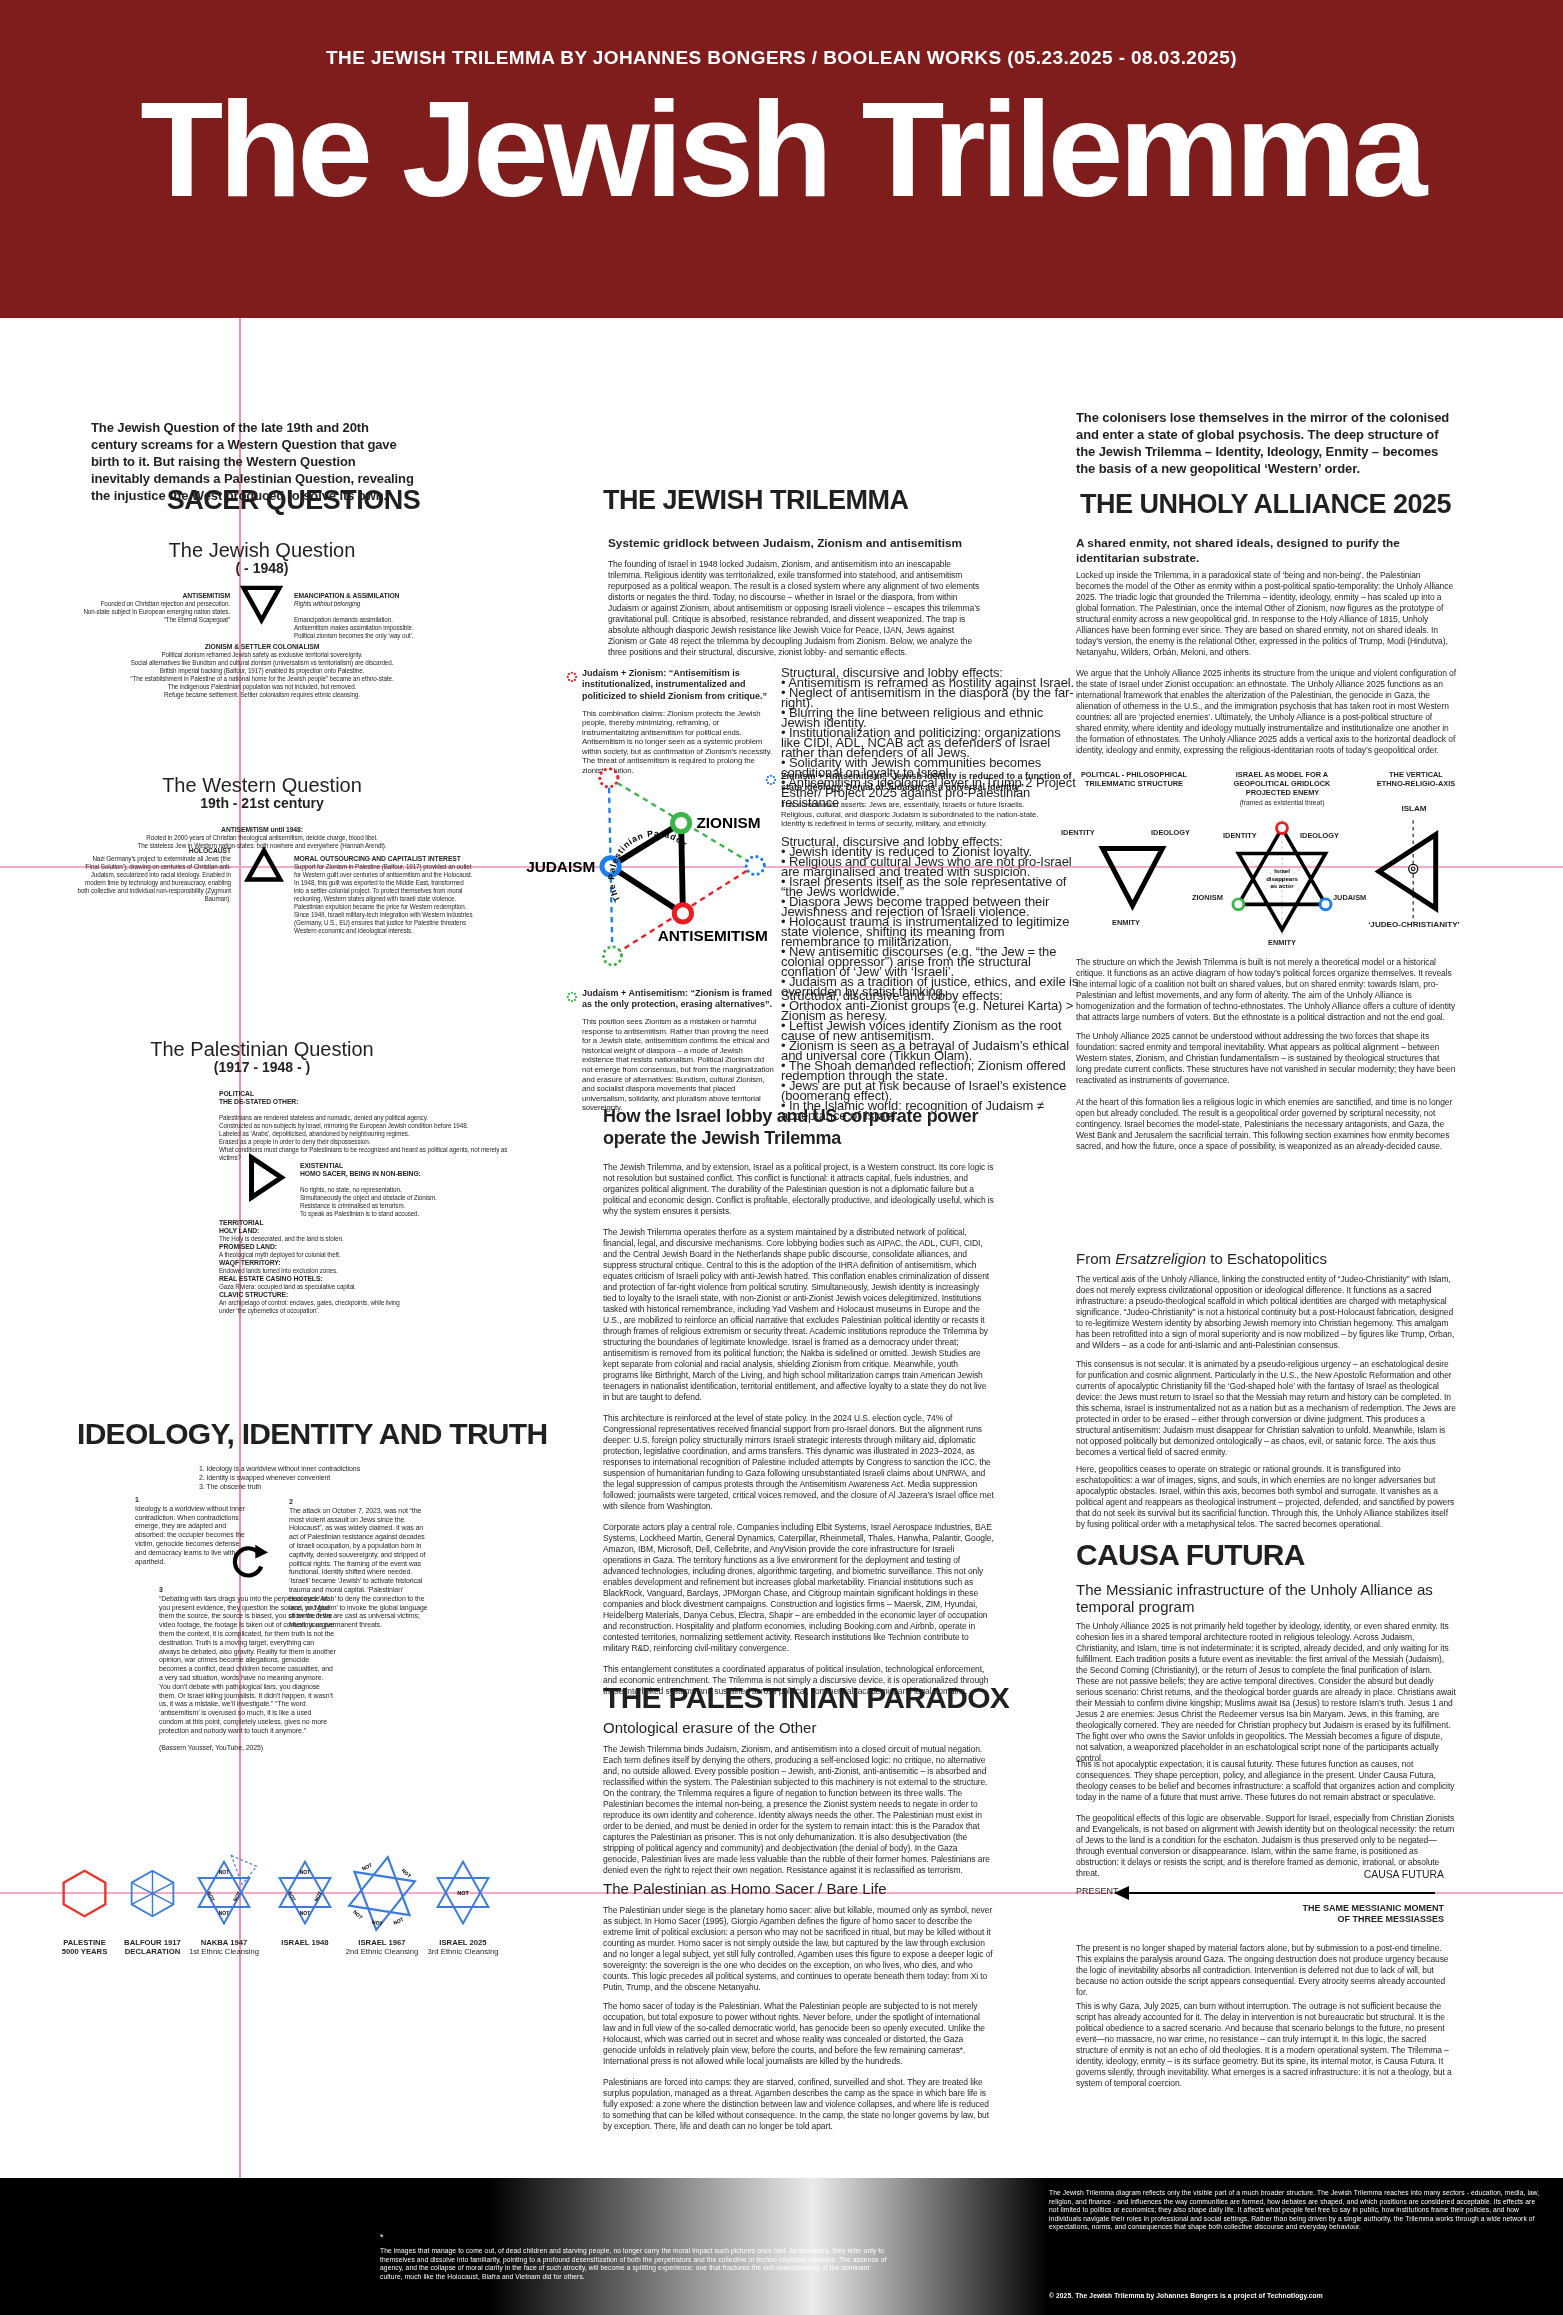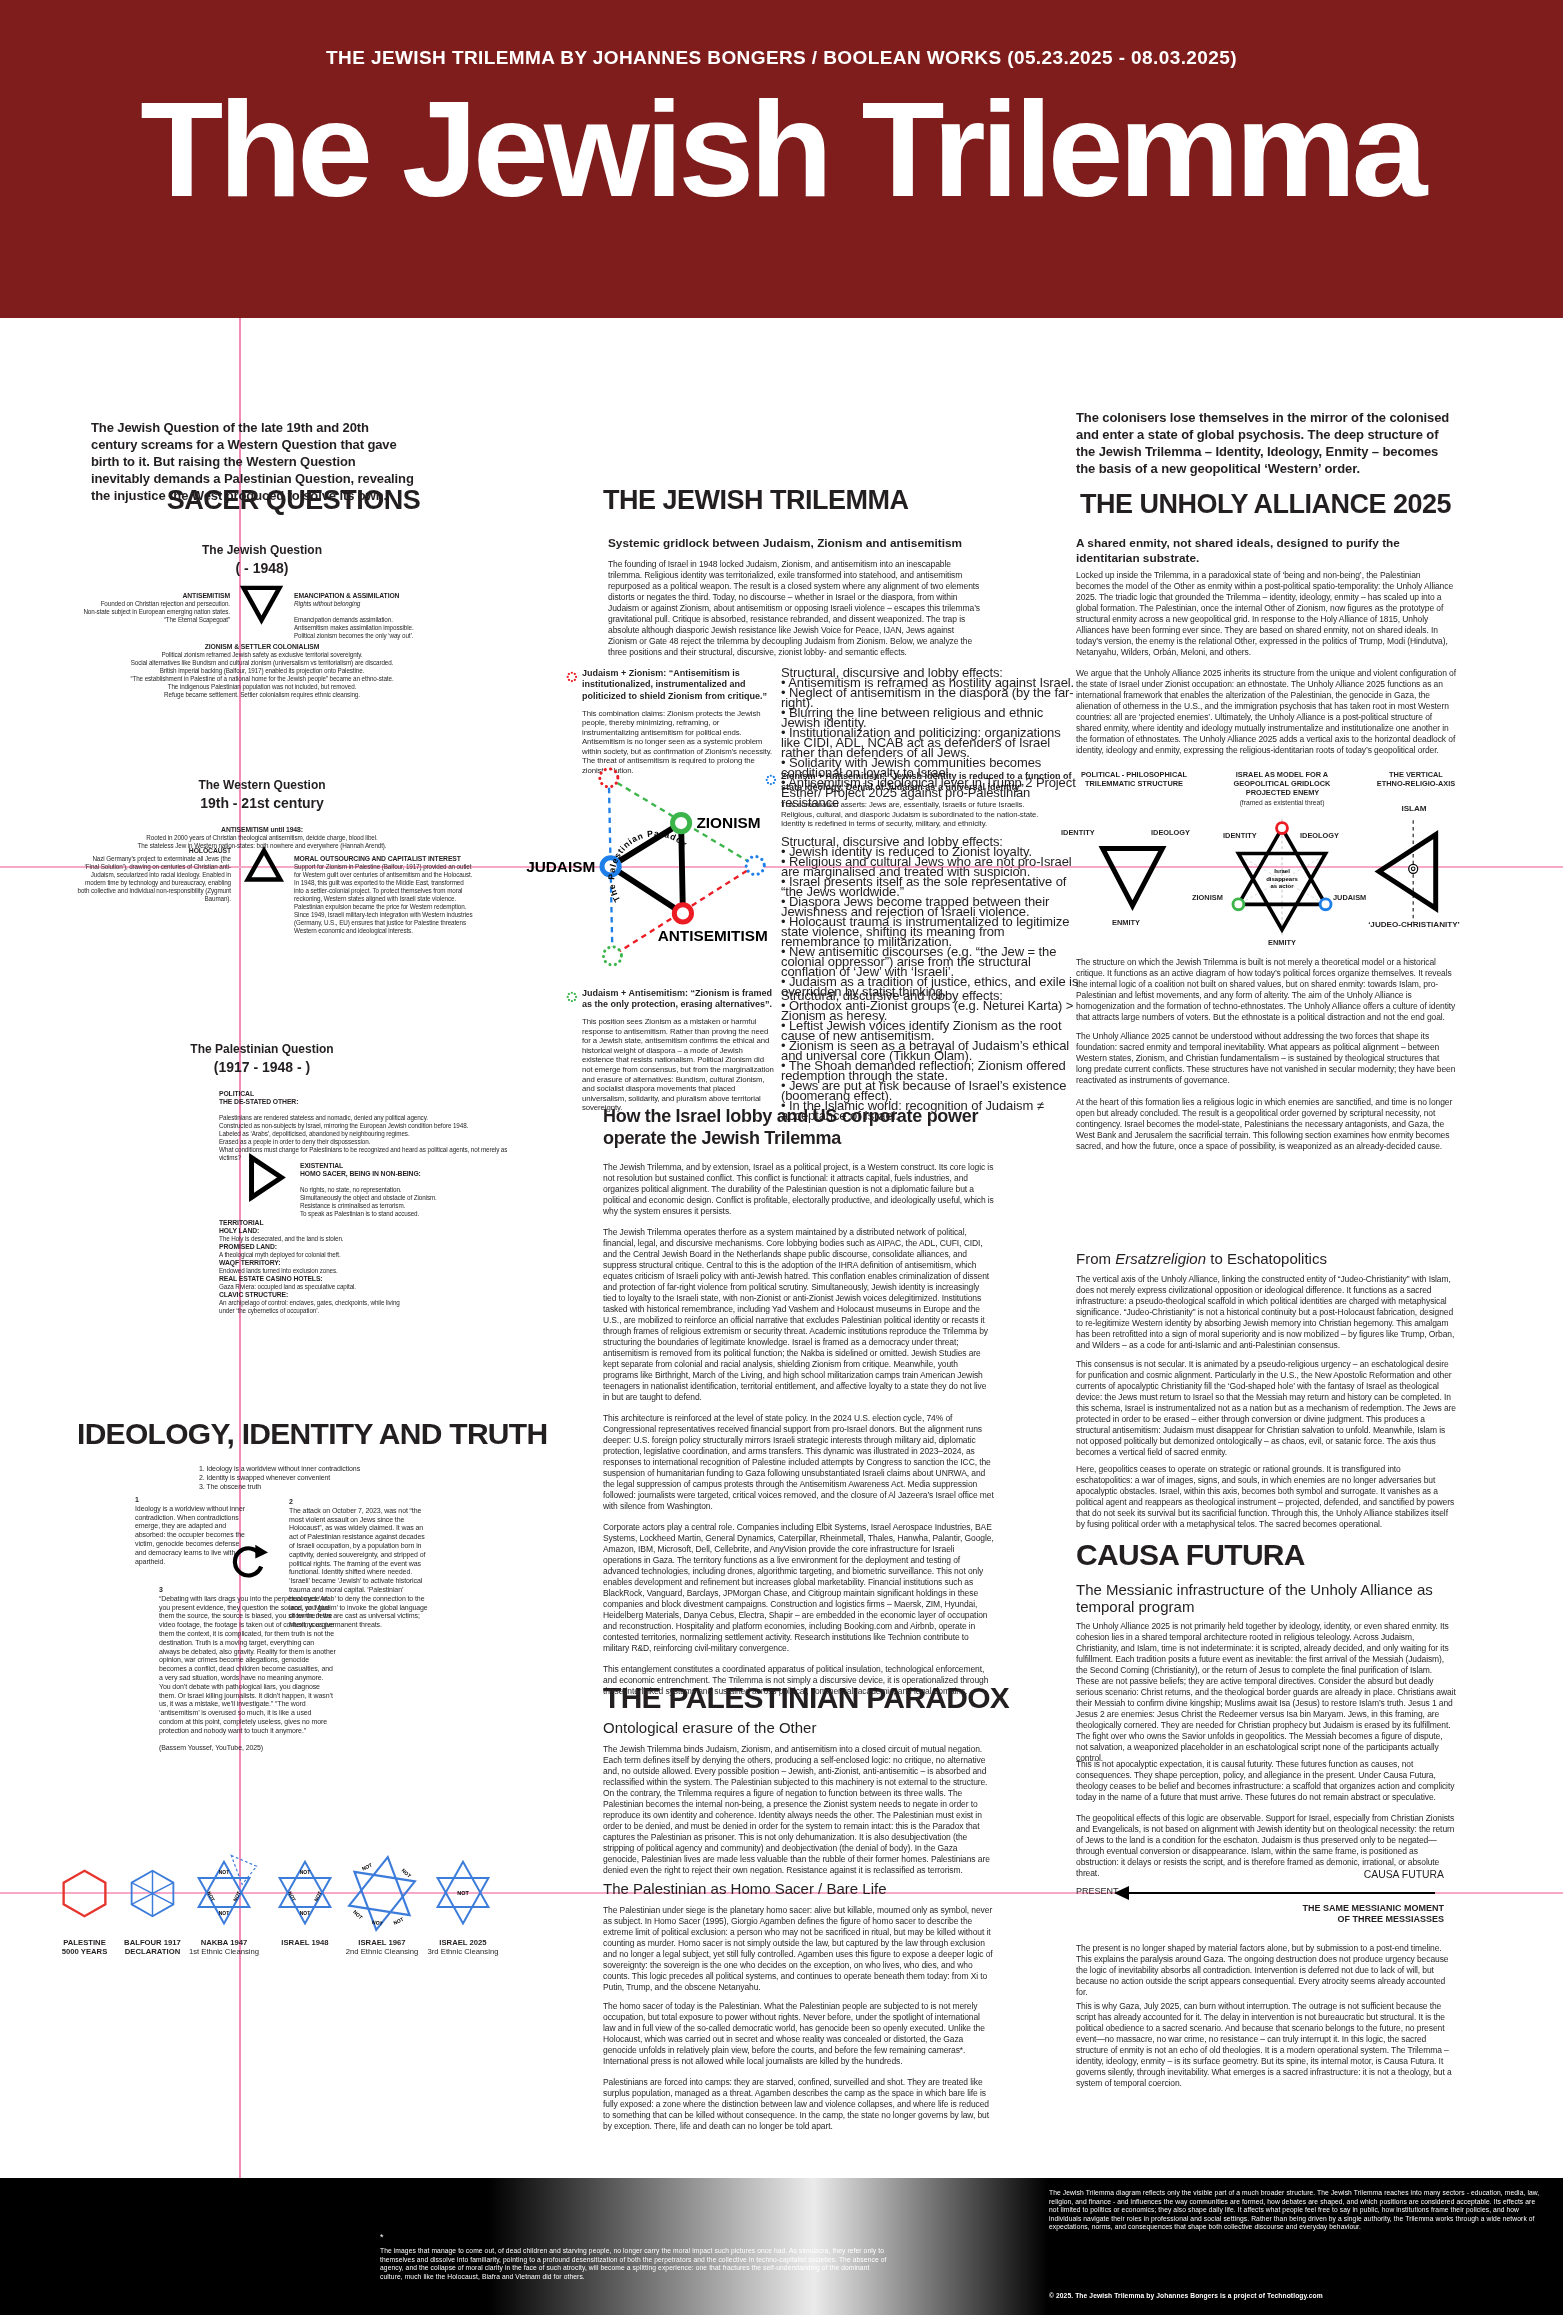--- a/index.html
+++ b/index.html
@@ -9,21 +9,21 @@
 .pre{white-space:pre-line}
 .center{text-align:center}.right{text-align:right}
 .hdr{left:0;top:0;width:1563px;height:318px;background:#7f1d1d}
 .topline{width:100%;top:47px;text-align:center;color:#fff;font-size:19px;font-weight:bold;letter-spacing:0.4px}
 .bigtitle{width:100%;top:71px;text-align:center;color:#fff;font-size:136px;font-weight:bold;letter-spacing:-4.5px;white-space:nowrap}
 .lede{font-size:13px;line-height:17px;font-weight:bold;letter-spacing:-0.1px}
 .h30{font-size:27px;font-weight:bold;letter-spacing:-0.5px;white-space:nowrap}
 .xl{font-size:30px;font-weight:bold;letter-spacing:-0.7px;line-height:33px}
 .h20{font-size:18px;font-weight:bold;line-height:22px;letter-spacing:-0.3px}
 .h16{font-size:15px;font-weight:normal}
-.qt{font-size:12px;font-weight:bold;line-height:19px}
+.qt{font-size:20px;font-weight:normal;line-height:19px}
 .qs{font-size:14px;font-weight:bold}
 .tiny{font-size:6.3px;line-height:8px;letter-spacing:-0.1px}
 .tinyh{font-size:6.8px;font-weight:bold}
 .body{font-size:8.5px;line-height:11px;letter-spacing:-0.1px}
 .posh{font-size:9px;line-height:11.4px;font-weight:bold}
 .posb{font-size:7.8px;line-height:9.6px;letter-spacing:-0.1px}
 .eff{font-size:13px;line-height:10px;letter-spacing:-0.1px}
 .eff .i{display:block}
 .eff .i::before{content:"• ";}
 .ideo{font-size:7px;line-height:8.8px;letter-spacing:-0.1px}

